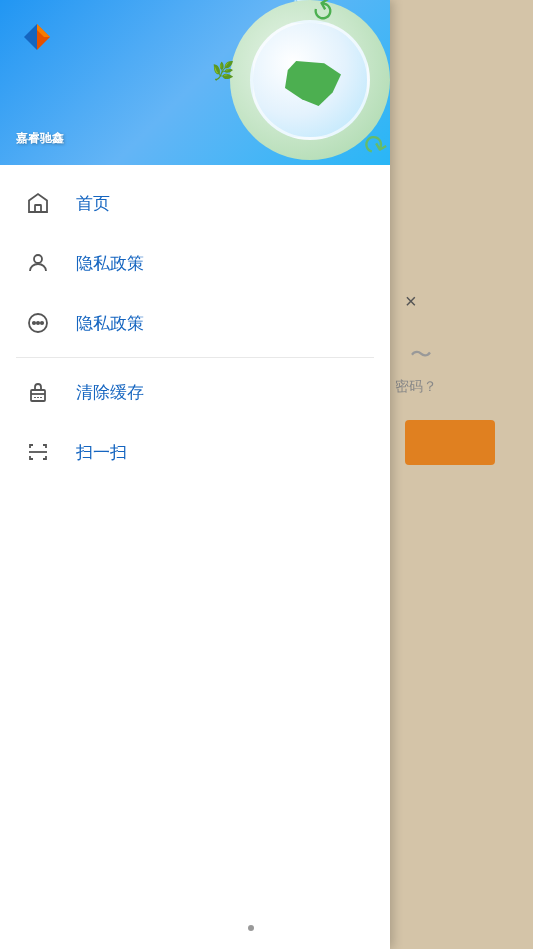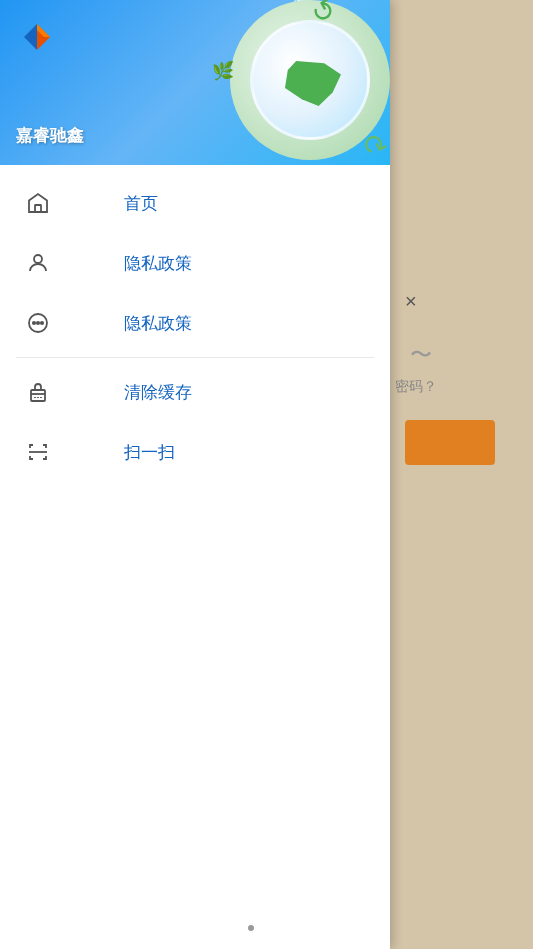--- a/index.html
+++ b/index.html
@@ -197,21 +197,21 @@
       height: 42px;
       position: relative;
     }
 
     
     .company-name {
       position: absolute;
       bottom: 18px;
       left: 16px;
       color: #fff;
-      font-size: 17px;
+      font-size: 12px;
       font-weight: bold;
       text-shadow: 1px 1px 3px rgba(0,0,0,0.3);
     }
 
     
     .menu-list {
       flex: 1;
       padding: 8px 0;
     }
 
@@ -231,21 +231,20 @@
       justify-content: center;
       color: #555;
       font-size: 22px;
       flex-shrink: 0;
     }
 
     .menu-label {
       font-size: 17px;
       color: #1565C0;
       font-weight: 500;
-      margin-left: 48px;
     }
 
     .menu-separator {
       height: 1px;
       background: #e8e8e8;
       margin: 4px 16px;
     }
   </style>
 </head>
 <body>

